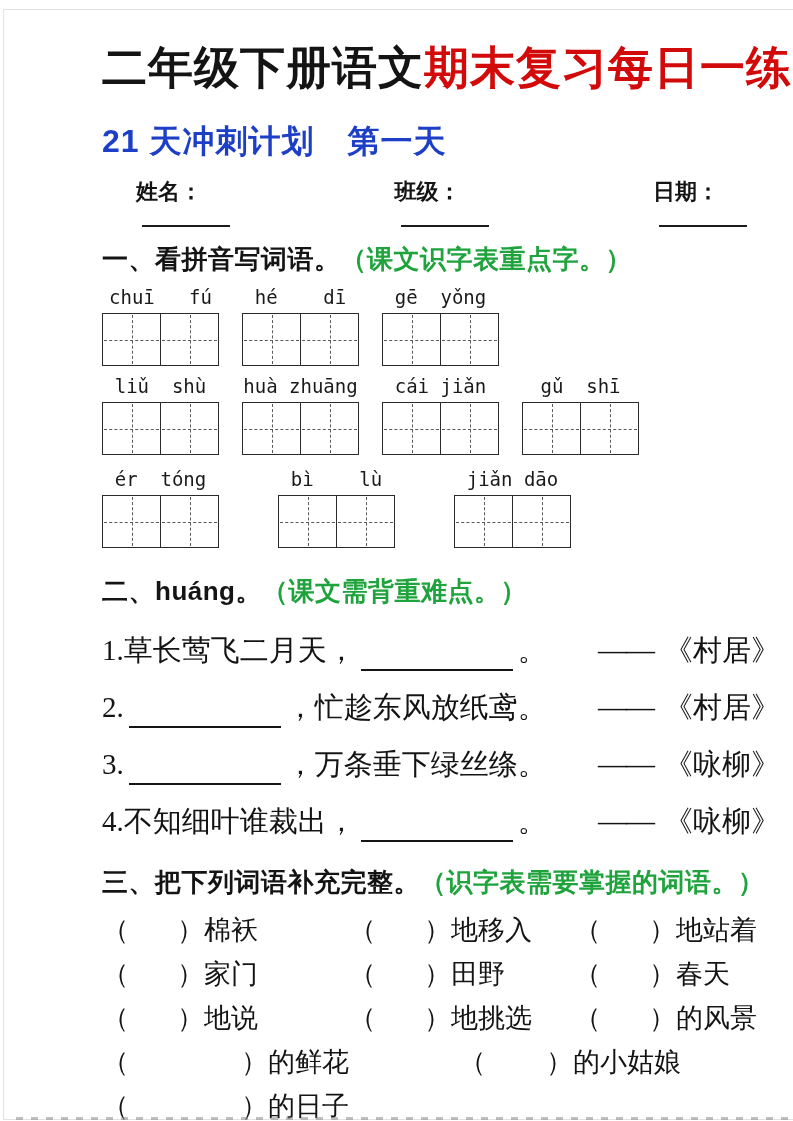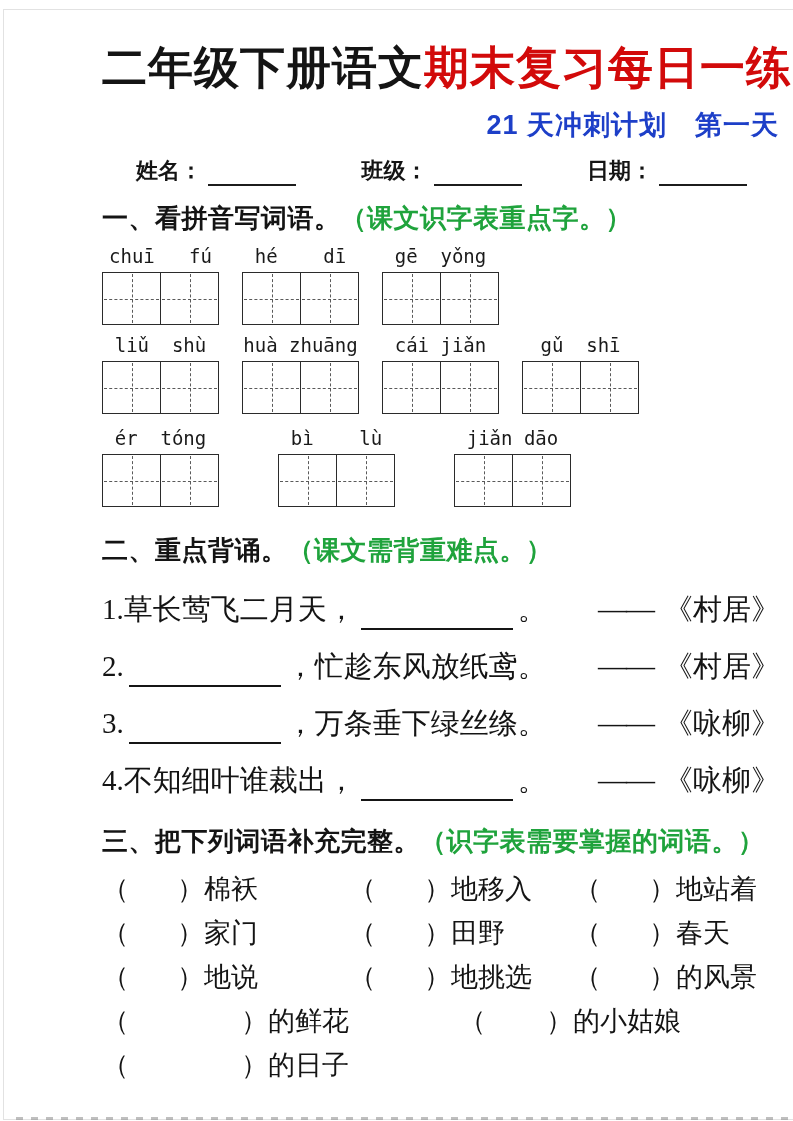--- a/index.html
+++ b/index.html
@@ -5,26 +5,26 @@
   html,body{margin:0;padding:0;background:#fff;}
   .page{position:relative;width:793px;height:1121px;background:#fff;overflow:hidden;
         font-family:"Liberation Serif",serif;color:#141414;padding-left:40px;}
   .page-frame{position:absolute;left:3px;right:3px;top:9px;bottom:1px;
         border:1px solid #e2e2e2;pointer-events:none;}
   .content{position:relative;padding:40px 54px 0 62px;}
 
   .title{ text-align:center;font-size:45px;line-height:1.25;font-weight:600;
           letter-spacing:1px;white-space:nowrap;}
   .title .t-red{color:var(--red,#d20a0a);}
-  .subtitle{text-align:right;margin-top:11px;color:var(--blue,#1d3fc8);
-          font-family:"Liberation Sans",sans-serif;font-weight:bold;font-size:27px;letter-spacing:1px;}
+  .subtitle{text-align:left;margin-top:24px;color:var(--blue,#1d3fc8);
+          font-family:"Liberation Sans",sans-serif;font-weight:bold;font-size:32px;letter-spacing:1px;}
 
   .info-row{display:flex;justify-content:space-between;margin-top:13px;padding:0 32px 0 34px;
           font-family:"Liberation Sans",sans-serif;font-weight:bold;font-size:22px;}
-  .info-item{display:flex;align-items:flex-end;}
+  .info-item{display:flex;align-items:flex-start;flex-direction:column;}
   .info-blank{display:inline-block;width:88px;border-bottom:2px solid #1c1c1c;height:18px;margin-left:6px;}
 
   .sec-head{margin-top:15px;font-family:"Liberation Sans",sans-serif;font-weight:bold;
           font-size:26px;letter-spacing:.5px;white-space:nowrap;}
   .sec-head .note{color:var(--green,#1fa33c);}
 
   .py-row{display:flex;margin-top:9px;}
   .py-row.r3{margin-top:13px;gap:36px;}
   .py-group{width:117px;margin-right:23px;flex:none;}
   .py{height:27px;font-family:"DejaVu Sans Mono",monospace;font-size:19px;
@@ -152,21 +152,21 @@
       </div>
       <div class="py-group">
         <div class="py">jiǎn dāo</div>
         <div class="tzg">
             <div class="cell"></div>
             <div class="cell"></div>
           </div>
       </div>
     </div>
 
-    <div class="sec-head" style="margin-top:26px;"><span>二、重点背诵。</span><span class="note">（课文需背重难点。）</span></div>
+    <div class="sec-head" style="margin-top:26px;"><span>二、huáng。</span><span class="note">（课文需背重难点。）</span></div>
 
     <div class="s2-line" style="margin-top:22px;">
       <span>1.草长莺飞二月天，</span>
         <span class="blank"></span>
         <span>。</span>
         <span class="dash">——</span>
         <span>《村居》</span>
     </div>
     <div class="s2-line">
       <span>2.</span>

